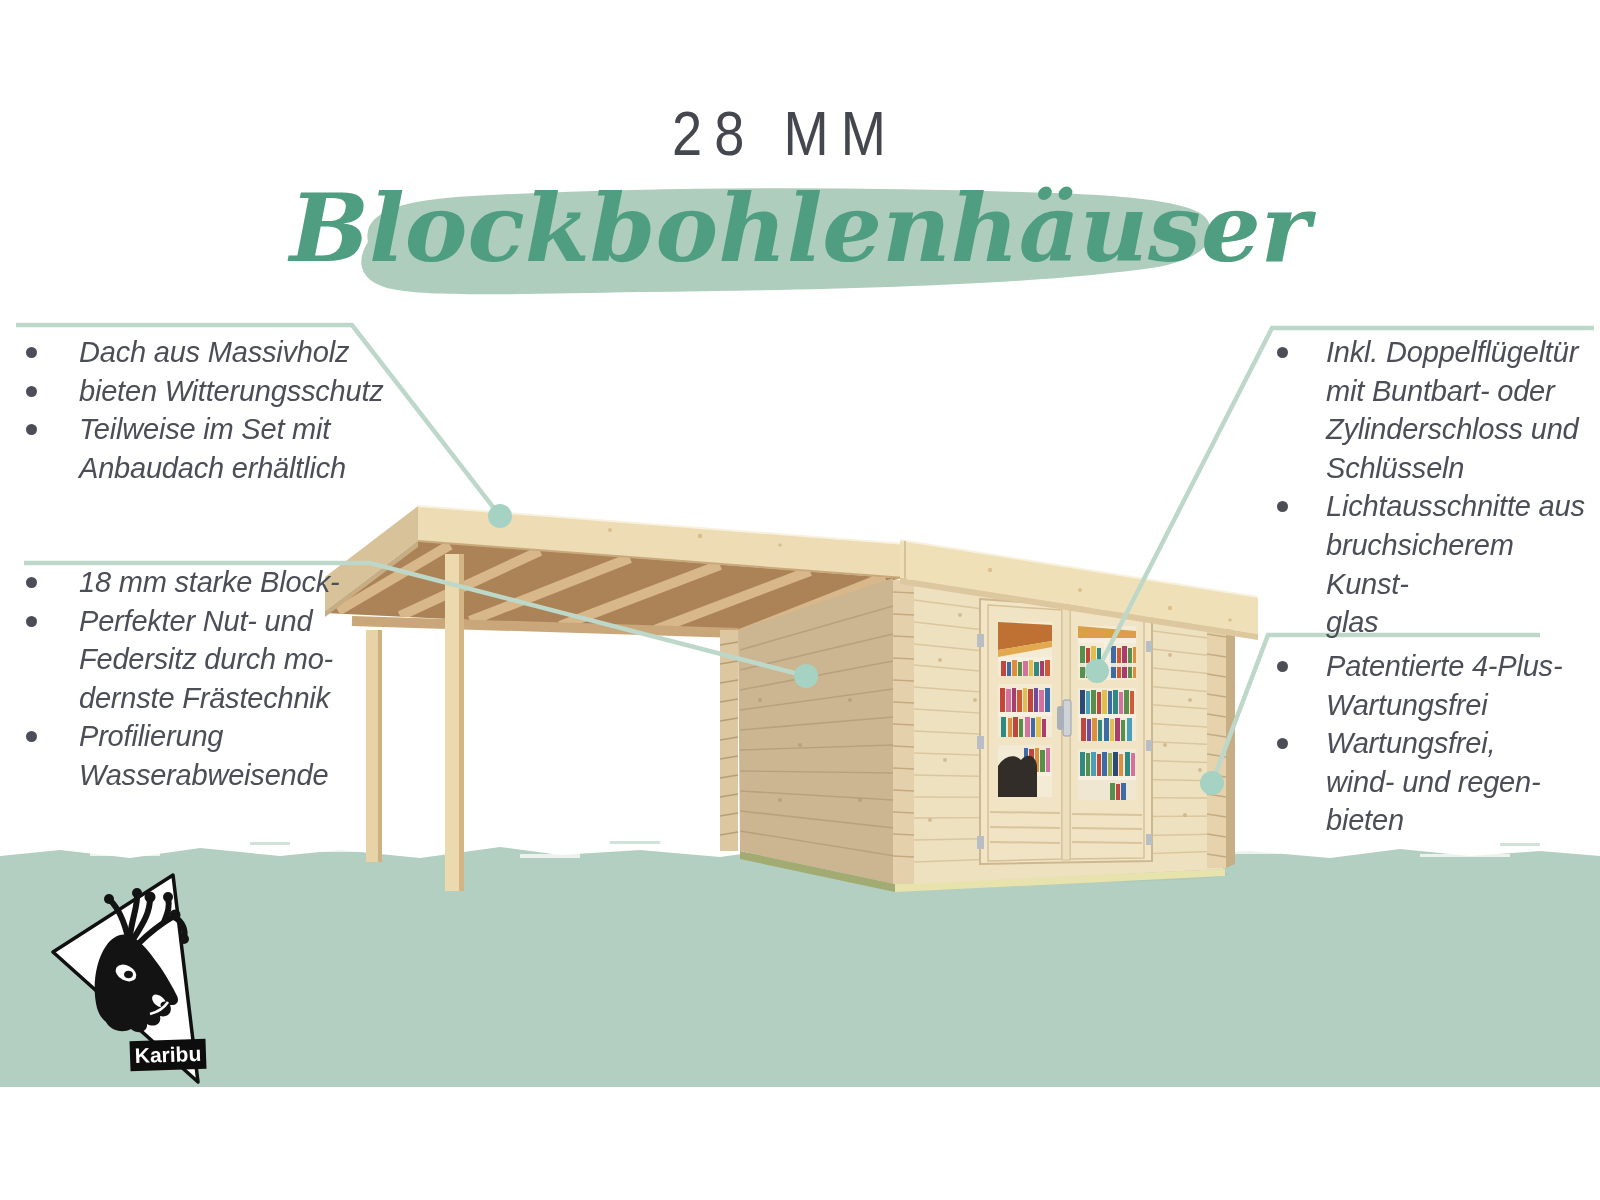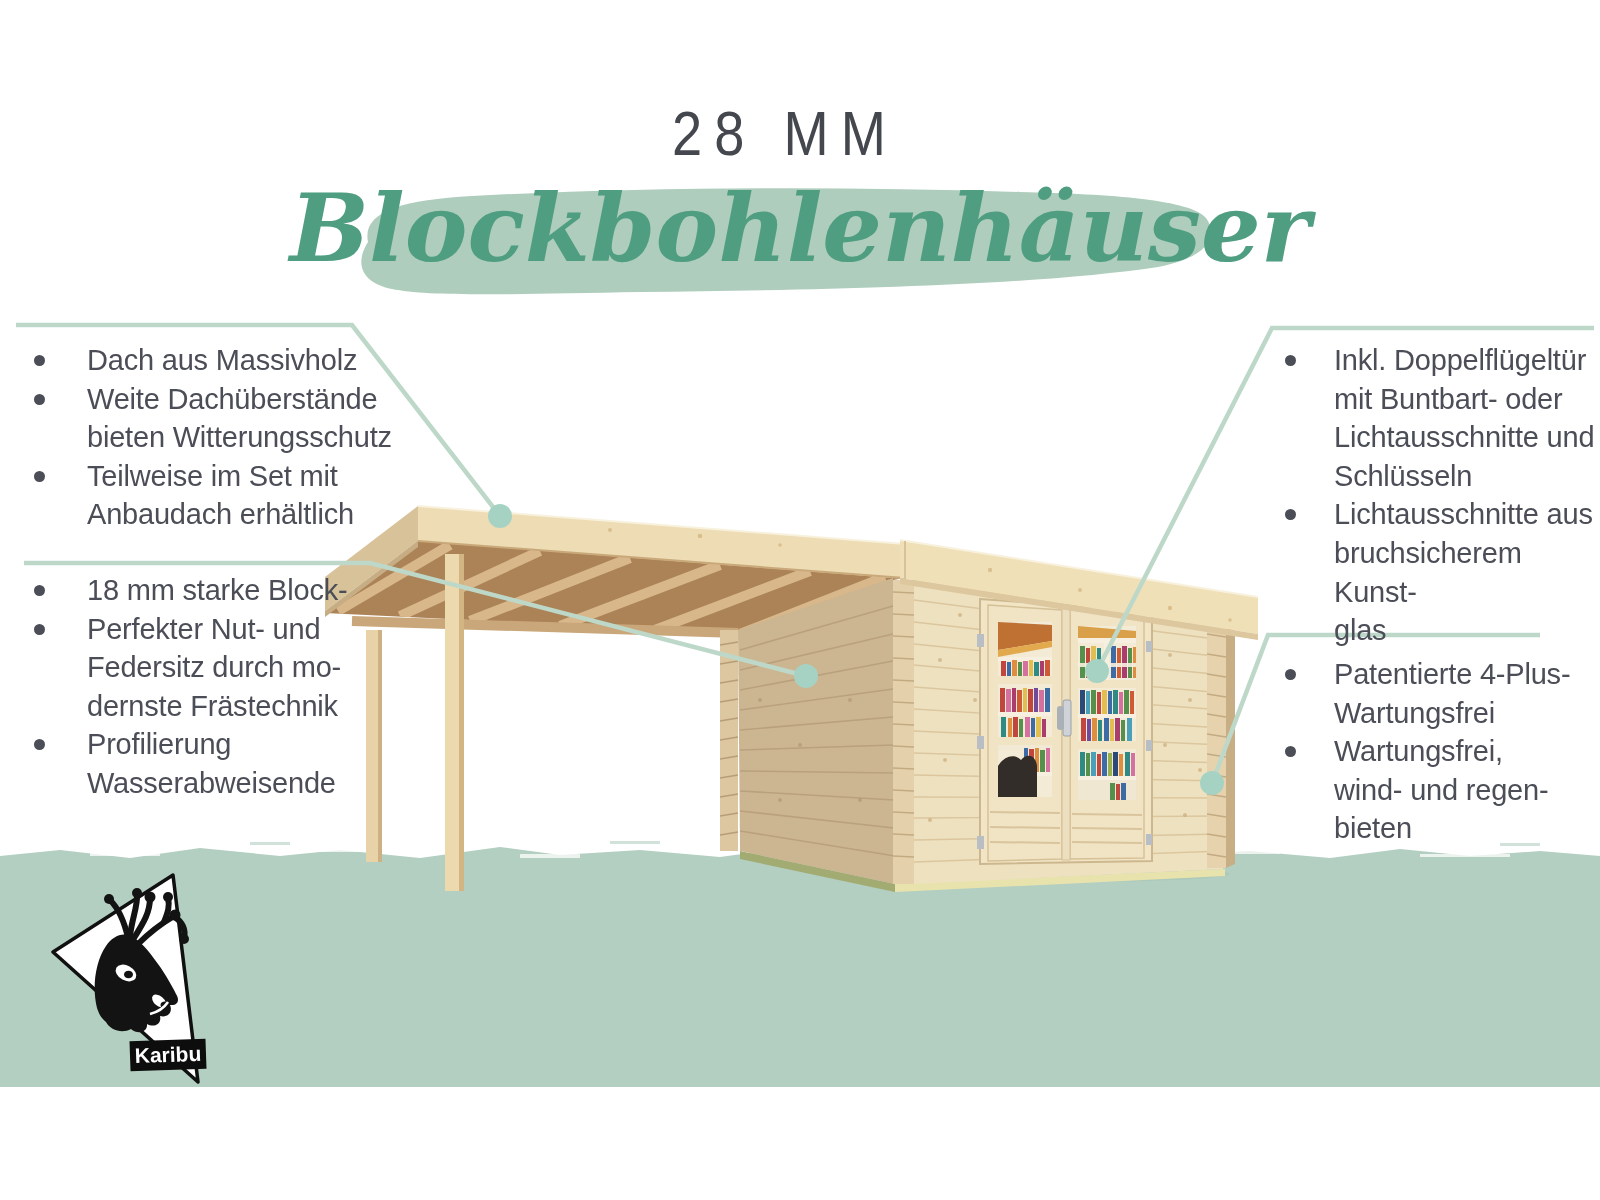--- a/index.html
+++ b/index.html
@@ -5,22 +5,22 @@
   html,body{margin:0;padding:0;background:#ffffff;}
   .stage{position:relative;width:1600px;height:1200px;background:#ffffff;overflow:hidden;
          font-family:"Liberation Sans",sans-serif;}
   .stage svg{position:absolute;left:0;top:0;}
   .headline-size{position:absolute;left:0;top:97px;width:1570px;text-align:center;
     font-size:63px;letter-spacing:14px;color:#45474f;font-weight:400;
     transform:scaleX(.86);transform-origin:50% 50%;z-index:3;}
   .headline-script{position:absolute;left:0;top:168px;width:1600px;text-align:center;
     font-family:"DejaVu Serif",serif;font-style:italic;font-weight:bold;
     font-size:94px;color:#4f9e82;z-index:3;line-height:120px;}
-  ul.feat{position:absolute;list-style:none;margin:12px;padding:0;z-index:3;
-    font-size:29px;line-height:38.6px;color:#4b4d57;letter-spacing:-0.2px;}
+  ul.feat{position:absolute;list-style:none;margin:4px;padding:0;z-index:3;
+    font-size:29px;line-height:38.6px;color:#4b4d57;letter-spacing:-0.2px;font-style:italic;}
   ul.feat li{position:relative;}
   ul.feat .dot{position:absolute;top:14px;width:11px;height:11px;border-radius:50%;
     background:#4b4d57;}
   ul.feat .line{display:block;}
   .fl-left li{padding-left:59px;}
   .fl-left .dot{left:6px;}
   .fl-right li{padding-left:56px;}
   .fl-right .dot{left:7px;}
   #list-left-top{left:16px;top:329px;width:420px;}
   #list-left-bottom{left:16px;top:559px;width:420px;}
@@ -423,21 +423,20 @@
 <div class="headline-size">28 MM</div>
 <div class="headline-script">Blockbohlenhäuser</div>
 
 <ul class="feat fl-left" id="list-left-top">
   <li>
         <span class="dot"></span>
     <span class="line">Dach aus Massivholz</span>
       </li>
   <li>
         <span class="dot"></span>
-    <span class="line">Weite Dachüberstände</span>
     <span class="line">bieten Witterungsschutz</span>
       </li>
   <li>
         <span class="dot"></span>
     <span class="line">Teilweise im Set mit</span>
     <span class="line">Anbaudach erhältlich</span>
       </li>
 </ul>
 
 <ul class="feat fl-left" id="list-left-bottom">
@@ -456,21 +455,21 @@
     <span class="line">Profilierung</span>
     <span class="line">Wasserabweisende</span>
       </li>
 </ul>
 
 <ul class="feat fl-right" id="list-right-top">
   <li>
         <span class="dot"></span>
     <span class="line">Inkl. Doppelflügeltür</span>
     <span class="line">mit Buntbart- oder</span>
-    <span class="line">Lichtausschnitte und</span>
+    <span class="line">Zylinderschloss und</span>
     <span class="line">Schlüsseln</span>
       </li>
   <li>
         <span class="dot"></span>
     <span class="line">Lichtausschnitte aus</span>
     <span class="line">bruchsicherem Kunst-</span>
     <span class="line">glas</span>
       </li>
 </ul>
 

